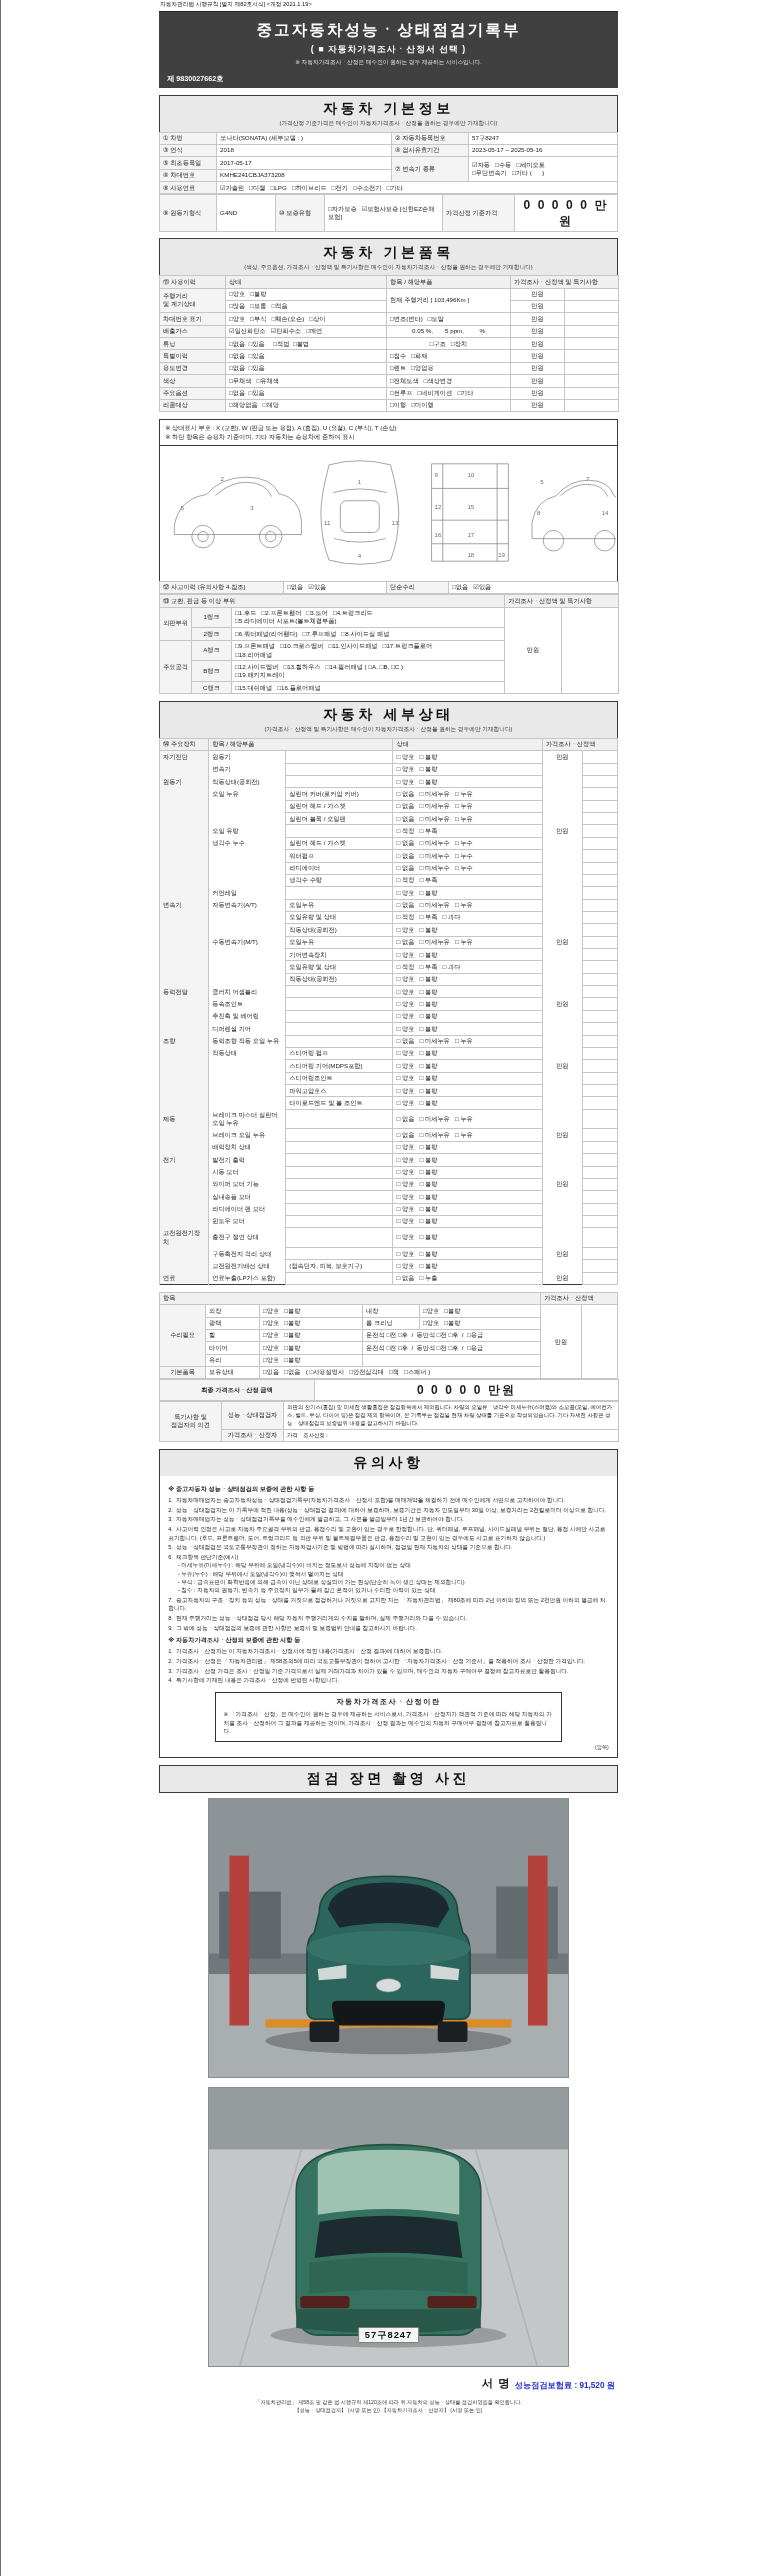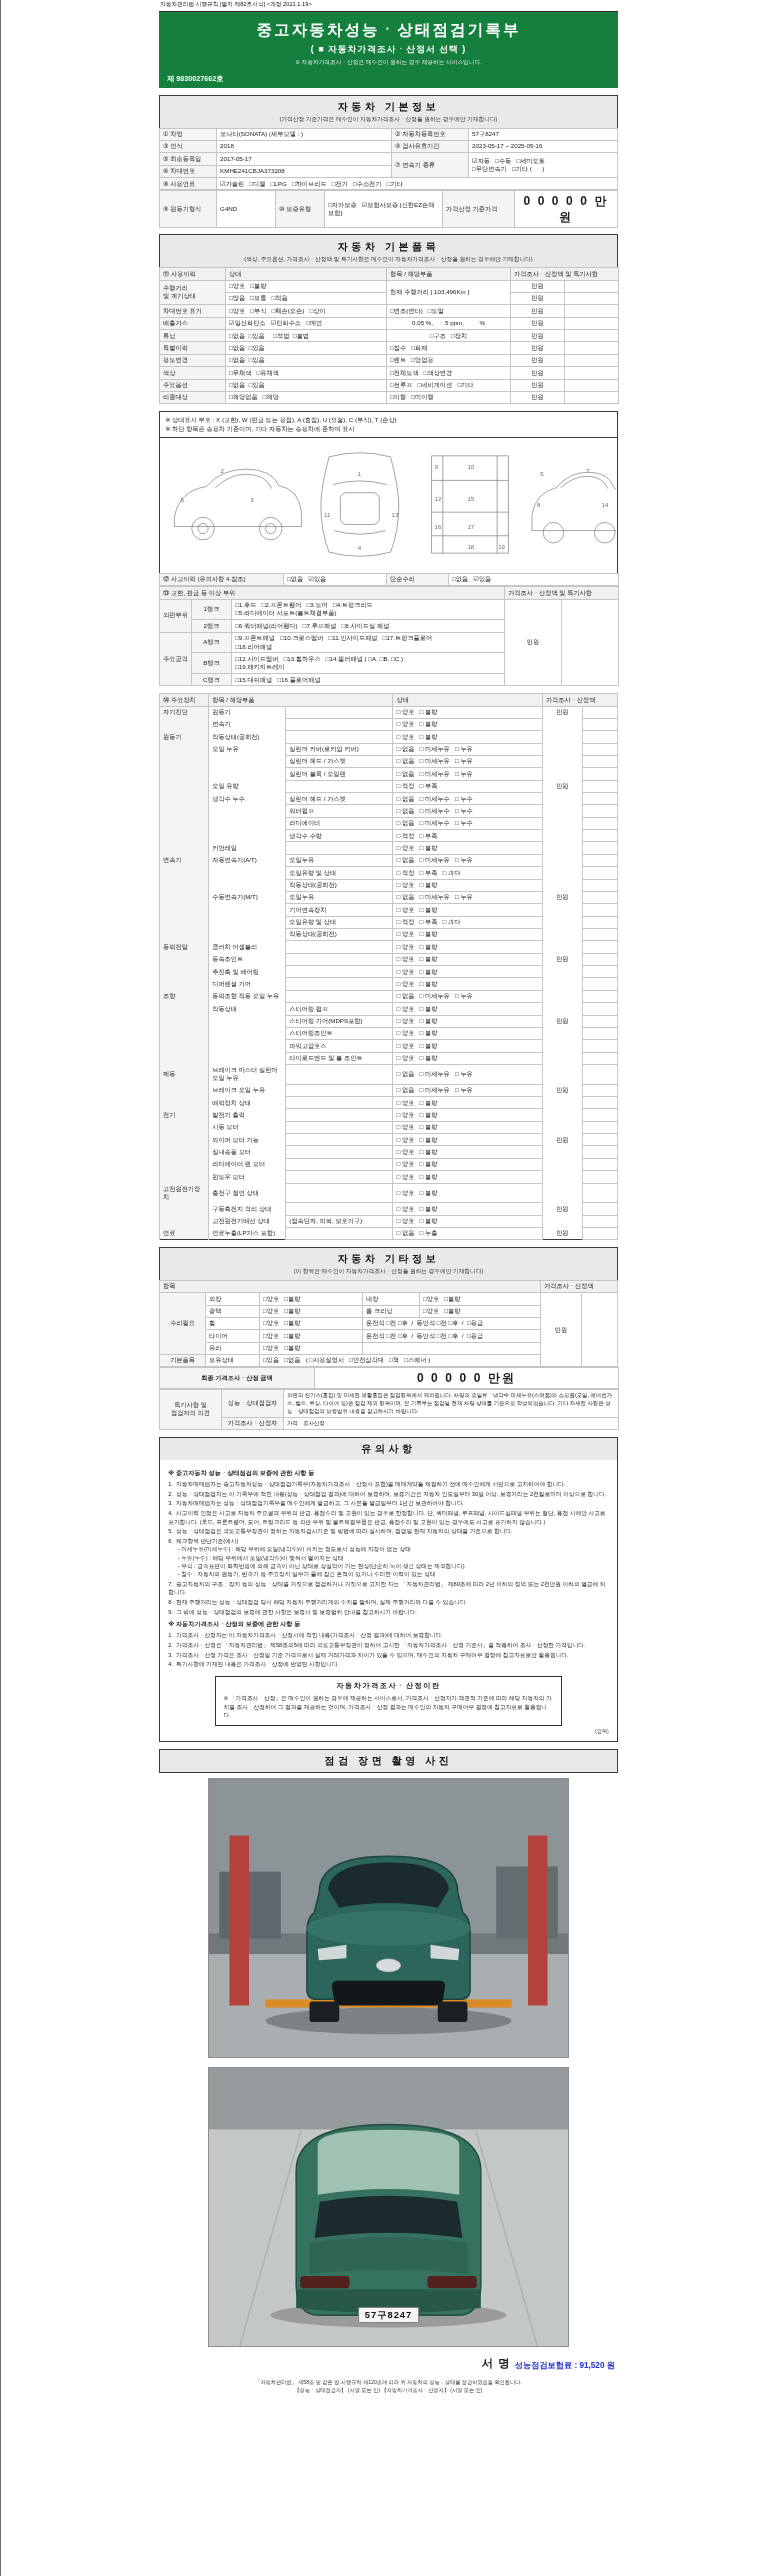--- a/index.html
+++ b/index.html
@@ -1,28 +1,28 @@
 <!DOCTYPE html>
 <html style="font-size:8.2px"><head>
 <meta charset="utf-8">
 <style>
   html,body{margin:0;padding:0;background:#fff;}
   body{width:773px;height:2576px;position:relative;overflow:hidden;
        font-family:"Liberation Sans","DejaVu Sans",sans-serif;color:#1c1c1c;}
   .left-edge{position:absolute;left:0;top:0;width:1px;height:2576px;background:#6a6f74;}
   .page{position:absolute;left:159px;top:0;width:459px;}
   .ref-line{font-size:5.7px;color:#111;padding:1px 0 1.5px 1px;}
-  .titlebox{background:#15803d;border-top:1.5px solid #23262a;color:#fff;padding:8.2px 7.2px 4.1px;}
+  .titlebox{background:#404040;border-top:1.5px solid #23262a;color:#fff;padding:8.2px 7.2px 4.1px;}
   .title-main{text-align:center;font-size:15.5px;font-weight:bold;letter-spacing:2.1px;}
   .title-sub{text-align:center;font-size:8.8px;font-weight:bold;margin-top:3.6px;letter-spacing:1px;}
   .title-note{text-align:center;font-size:5.7px;margin-top:2.6px;color:#e3e5e7;}
   .doc-no{font-size:7.2px;font-weight:bold;margin-top:7.2px;padding-left:1px;}
   .gap{height:6.7px;}
   .sechead{border:1px solid #3a3a3a;border-bottom:0;background:#e9e9e9;text-align:center;padding:4.1px 3.1px 3.6px;}
-  .sechead .t{font-size:10px;font-weight:600;letter-spacing:3.6px;color:#111;}
+  .sechead .t{font-size:14px;font-weight:600;letter-spacing:3.6px;color:#111;}
   .sechead .s{font-size:5.7px;margin-top:2.1px;color:#333;}
   table{width:100%;border-collapse:collapse;table-layout:fixed;font-size:6.2px;}
   td{border:0.5px solid #c6c6c6;padding:1.5px 3.1px;vertical-align:middle;
      white-space:pre-wrap;word-break:break-all;line-height:1.35;}
   .tb{border:1px solid #3a3a3a;}
   .lab{background:#f4f4f4;}
   .hrow td{background:#f0f0f0;}
   .ctr{text-align:center;}
   .pcell{text-align:center;}
   .gcol,.acol{border-top:0;border-bottom:0;}
@@ -330,20 +330,24 @@
     </tr>
     <tr>
       <td class="lab ctr">C랭크</td>
       <td>□15.대쉬패널   □16.플로어패널</td>
     </tr>
   </tbody>
     </table>
 
   <div class="gap"></div>
 
+  <div class="sechead">
+    <div class="t">자동차 세부상태</div>
+    <div class="s">(가격조사ㆍ산정액 및 특기사항은 매수인이 자동차가격조사ㆍ산정을 원하는 경우에만 기재합니다)</div>
+  </div>
   <table class="tb">
     <colgroup>
         <col style="width:49px">
         <col style="width:77px">
         <col style="width:107px">
         <col style="width:149px">
         <col style="width:40px">
         <col style="width:35px">
       </colgroup>
     <tbody>
@@ -731,24 +735,20 @@
           <td></td>
           <td>□ 없음   □ 누출</td>
           <td class="pcol">만원</td>
           <td></td>
         </tr>
       </tbody>
   </table>
 
   <div class="gap"></div>
 
-  <div class="sechead">
-    <div class="t">자동차 기타정보</div>
-    <div class="s">(이 항목은 매수인이 자동차가격조사ㆍ산정을 원하는 경우에만 기재합니다)</div>
-  </div>
   <table class="tb">
     <colgroup>
         <col style="width:46px">
         <col style="width:54px">
         <col style="width:103px">
         <col style="width:57px">
         <col style="width:121px">
         <col style="width:41px">
         <col style="width:36px">
       </colgroup>

